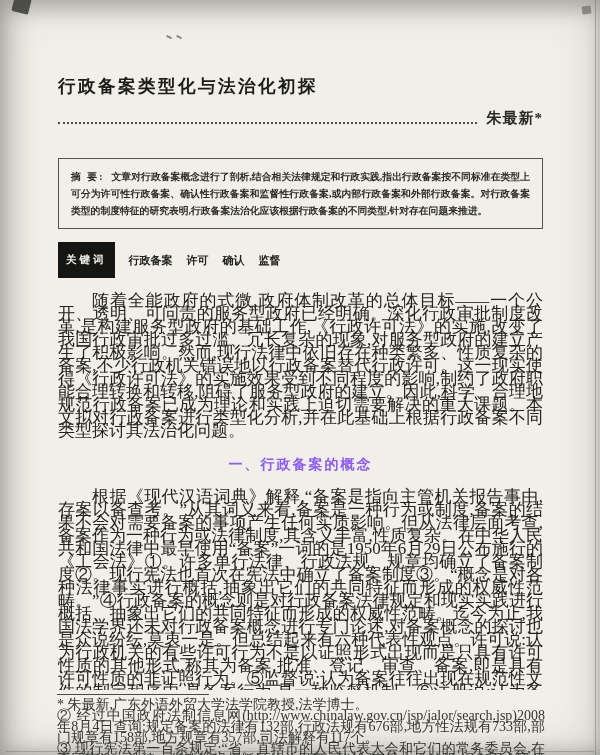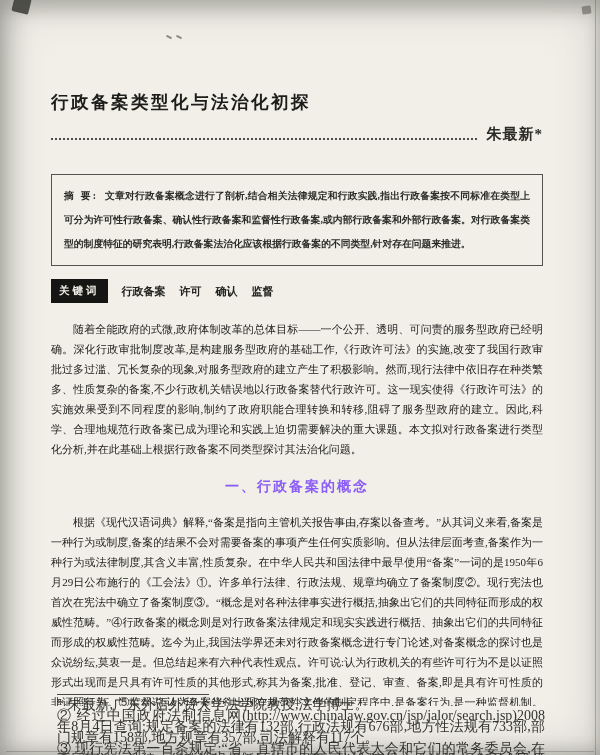--- a/index.html
+++ b/index.html
@@ -23,46 +23,46 @@
   .mark-ticks{position:absolute;left:166px;top:24px;width:20px;height:10px;}
   .mark-ticks i{display:inline-block;width:6px;height:2px;background:#8a8880;
     transform:rotate(28deg);margin-right:4px;border-radius:1px;}
   .mark-tr{position:absolute;right:9px;top:6px;width:9px;height:8px;
     background:#57544e;opacity:.55;border-radius:1px;transform:rotate(-8deg);}
   .edge-line{position:absolute;right:4px;top:0;bottom:0;width:1px;
     background:rgba(80,80,74,.35);}
   .bottom-line{position:absolute;left:6px;right:6px;bottom:3px;height:1px;
     background:rgba(80,80,74,.30);}
 
-  .content{position:absolute;left:51px;right:57px;top:0;height:690px;overflow:hidden;margin-top:16px;}
+  .content{position:absolute;left:58px;right:57px;top:0;height:690px;overflow:hidden;}
 
   h1.title{
     margin:74px 0 0 0;
     font-family:"Liberation Sans","DejaVu Sans",sans-serif;
     font-size:17.5px;font-weight:bold;color:#1c1c1a;letter-spacing:2.5px;
   }
   .author-row{display:flex;align-items:flex-end;margin-top:14px;height:16px;}
   .leader-dots{flex:1;height:0;border-bottom:2px dotted #4c4b46;margin:0 10px 4px 0;}
   .author{font-size:15px;font-weight:bold;color:#2a2a27;letter-spacing:1px;white-space:nowrap;}
 
   .abstract{
     margin-top:30px;border:1px solid #55534d;padding:9px 12px;
-    font-size:9.8px;line-height:24px;color:#2b2b28;font-weight:bold;text-align:justify;
+    font-size:9.8px;line-height:17px;color:#2b2b28;font-weight:bold;text-align:justify;
   }
   .abs-label{margin-right:7px;letter-spacing:2px;}
 
   .kw-row{margin-top:13px;display:flex;align-items:center;gap:14px;}
   .kw-label{
     background:#151513;color:#f3f1ea;font-size:10.5px;font-weight:bold;
-    padding:5px 8px;letter-spacing:3px;white-space:nowrap;
+    padding:11px 8px;letter-spacing:3px;white-space:nowrap;
   }
   .kw{font-size:11px;font-weight:bold;color:#222220;white-space:nowrap;}
 
   .body-p{
-    margin:16px 0 0 0;font-size:11px;line-height:20px;
+    margin:16px 0 0 0;font-size:17px;line-height:13px;
     text-align:justify;text-indent:2em;color:#232321;
   }
   .sec{
     margin:19px 0 2px 0;text-align:center;font-size:14px;font-weight:bold;
     letter-spacing:2px;color:#8b5cf6;
   }
 
   .fn-sep{position:absolute;left:57px;top:694px;width:152px;border-top:1px solid #4a4945;}
   .footnotes{position:absolute;left:57px;right:55px;top:699px;}
   .fn{margin:0;font-size:14px;line-height:11px;color:#33332f;text-align:justify;}

